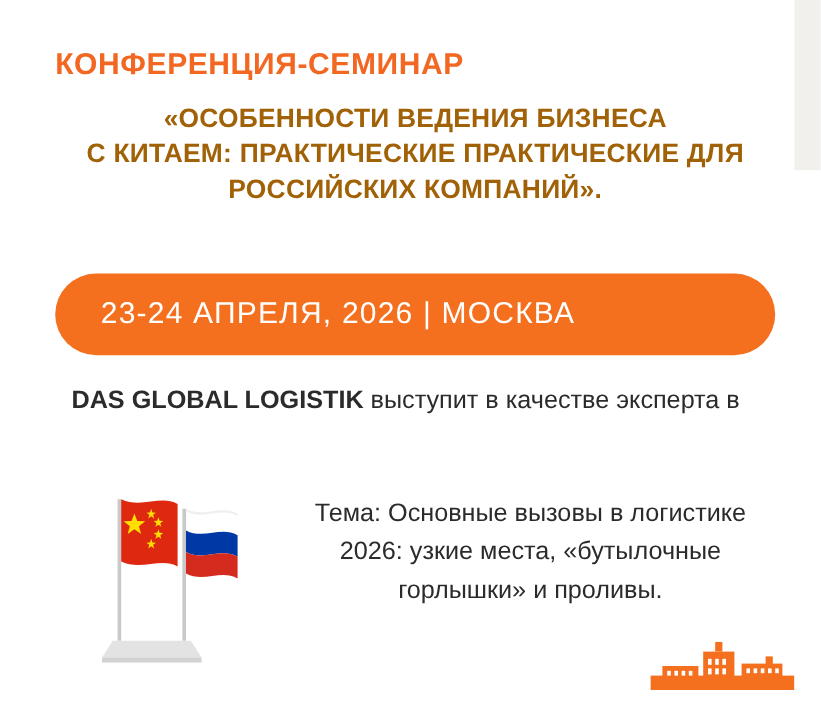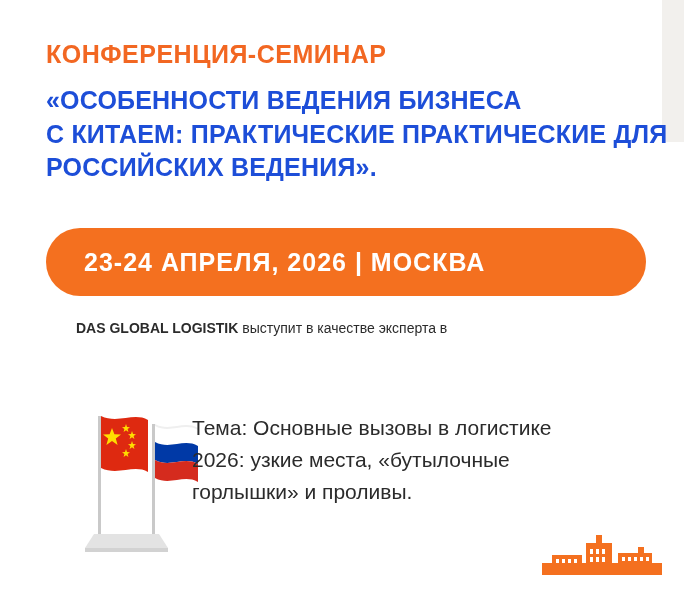--- a/index.html
+++ b/index.html
@@ -11,20 +11,21 @@
     height: 595px;
     background: #ffffff;
     font-family: "Liberation Sans", sans-serif;
     overflow: hidden;
     position: relative;
   }
   .poster {
     position: absolute;
     inset: 0;
     background: #ffffff;
+    text-align: center;
   }
   
   .edge-strip {
     position: absolute;
     top: 0;
     right: 0;
     width: 22px;
     height: 142px;
     background: #f2f0ed;
   }
@@ -52,22 +53,22 @@
     font-weight: bold;
     letter-spacing: 0.5px;
     font-family: "Liberation Sans", sans-serif;
     white-space: nowrap;
   }
   .headline {
     position: absolute;
     top: 84px;
     left: 0;
     width: 600px;
-    color: #1d4ed8;
-    font-size: 25px;
+    color: #a16207;
+    font-size: 22px;
     font-weight: bold;
     line-height: 1.34;
     letter-spacing: 0.2px;
   }
   .headline .line {
     display: block;
     white-space: nowrap;
   }
   .date-pill {
     position: absolute;
@@ -79,34 +80,33 @@
     border-radius: 34px;
     box-sizing: border-box;
   }
   .date-pill .date-text {
     position: absolute;
     left: 38px;
     top: 50%;
     transform: translateY(-50%);
     color: #ffffff;
     font-size: 25px;
-    font-weight: bold;
+    font-weight: normal;
     letter-spacing: 1px;
     white-space: nowrap;
   }
   .subtext {
     position: absolute;
     top: 318px;
     left: 2px;
     width: 580px;
     color: #2b2b2b;
-    font-size: 14px;
+    font-size: 21px;
     line-height: 1.55;
     font-weight: normal;
-    margin-left: 28px;
   }
   .subtext .strong {
     font-weight: bold;
   }
   .subtext .line {
     display: block;
     white-space: nowrap;
   }
   .flags {
     position: absolute;
@@ -145,21 +145,21 @@
   <div class="edge-strip"></div>
   <div class="edge-strip-lower"></div>
 
   <div class="content">
 
     <div class="kicker">КОНФЕРЕНЦИЯ-СЕМИНАР</div>
 
     <div class="headline">
       <span class="line">«ОСОБЕННОСТИ ВЕДЕНИЯ БИЗНЕСА</span>
       <span class="line">С КИТАЕМ: ПРАКТИЧЕСКИЕ ПРАКТИЧЕСКИЕ ДЛЯ</span>
-      <span class="line">РОССИЙСКИХ ВЕДЕНИЯ».</span>
+      <span class="line">РОССИЙСКИХ КОМПАНИЙ».</span>
     </div>
 
     <div class="date-pill">
       <span class="date-text">23-24 АПРЕЛЯ, 2026 | МОСКВА</span>
     </div>
 
     <div class="subtext">
       <span class="line"><span class="strong">DAS GLOBAL LOGISTIK</span><span> выступит в качестве эксперта в</span></span>
     </div>
 

